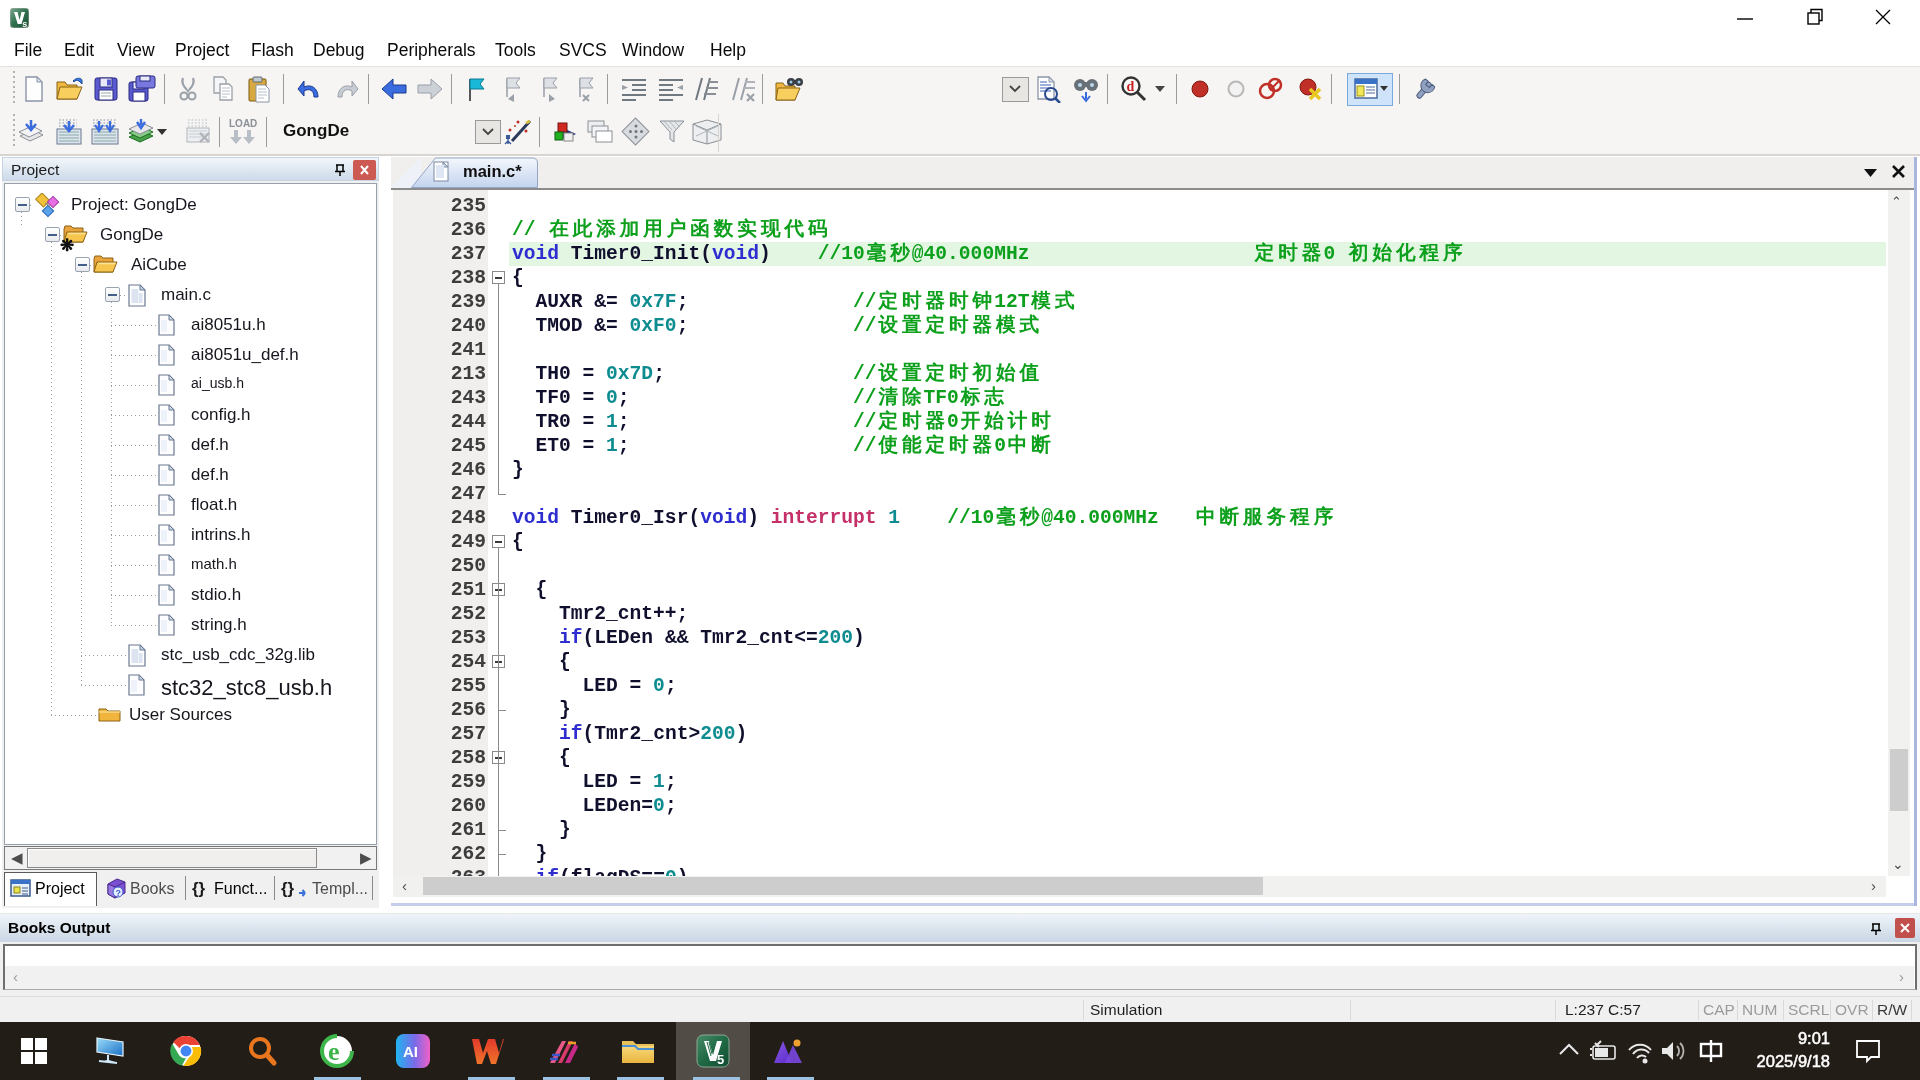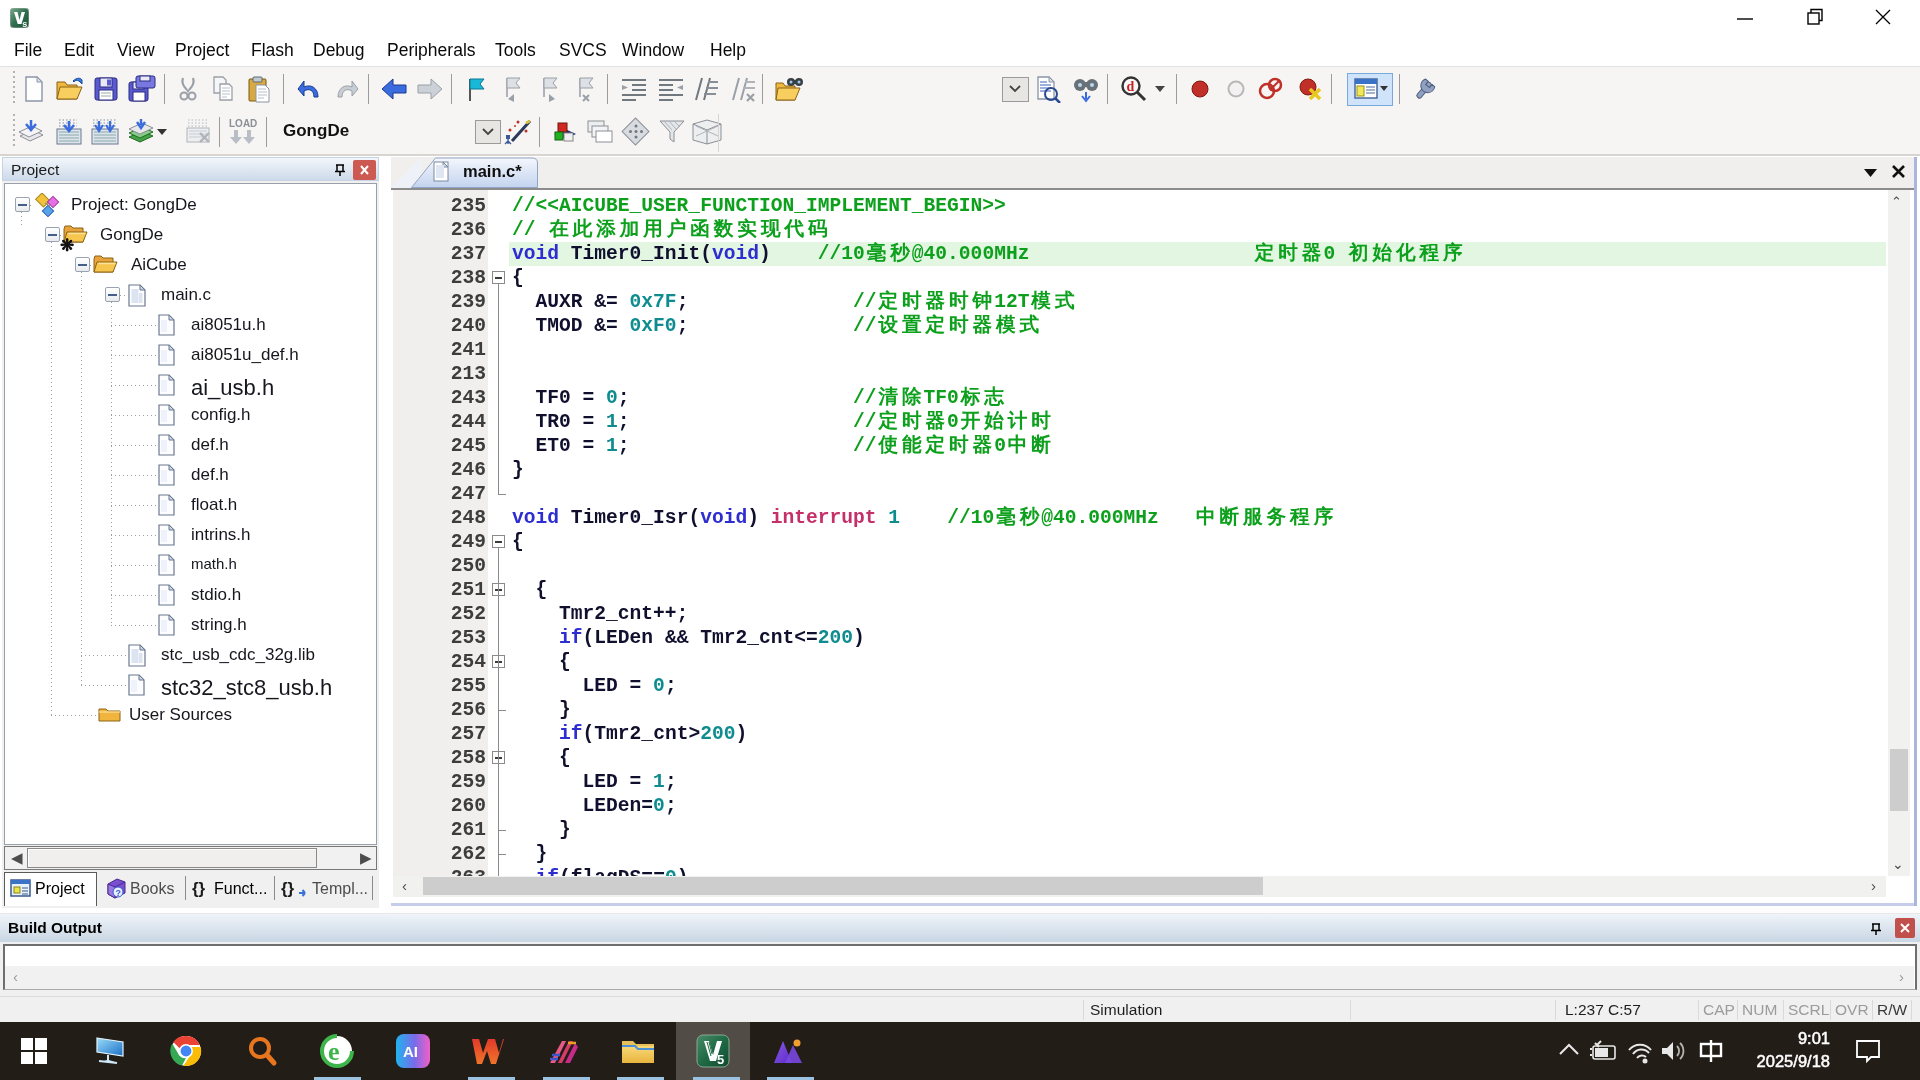--- a/index.html
+++ b/index.html
@@ -414,21 +414,21 @@
 <path d="M11 1 L11 6 L16 6 Z" fill="#ccd8e8" stroke="#6a7890" stroke-width="1"></path>
 <rect x="3" y="6" width="6" height="12" fill="#eef2fa"></rect>
 </svg>
 <div class="abs" style="left:186px;top:161px;font-size:17px;color:#16161e;white-space:nowrap">ai8051u_def.h</div>
 <div class="hguide" style="left:106px;top:201px;width:47px"></div>
 <svg class="abs" style="left:153px;top:190px" width="18" height="22" viewBox="0 0 18 22">
 <path d="M1 1 L11 1 L16 6 L16 21 L1 21 Z" fill="#fdfdff" stroke="#6a7890" stroke-width="1.2"></path>
 <path d="M11 1 L11 6 L16 6 Z" fill="#ccd8e8" stroke="#6a7890" stroke-width="1"></path>
 <rect x="3" y="6" width="6" height="12" fill="#eef2fa"></rect>
 </svg>
-<div class="abs" style="left:186px;top:191px;font-size:22px;color:#16161e;white-space:nowrap">ai_usb.h</div>
+<div class="abs" style="left:186px;top:191px;font-size:14px;color:#16161e;white-space:nowrap">ai_usb.h</div>
 <div class="hguide" style="left:106px;top:231px;width:47px"></div>
 <svg class="abs" style="left:153px;top:220px" width="18" height="22" viewBox="0 0 18 22">
 <path d="M1 1 L11 1 L16 6 L16 21 L1 21 Z" fill="#fdfdff" stroke="#6a7890" stroke-width="1.2"></path>
 <path d="M11 1 L11 6 L16 6 Z" fill="#ccd8e8" stroke="#6a7890" stroke-width="1"></path>
 <rect x="3" y="6" width="6" height="12" fill="#eef2fa"></rect>
 </svg>
 <div class="abs" style="left:186px;top:221px;font-size:17px;color:#16161e;white-space:nowrap">config.h</div>
 <div class="hguide" style="left:106px;top:261px;width:47px"></div>
 <svg class="abs" style="left:153px;top:250px" width="18" height="22" viewBox="0 0 18 22">
 <path d="M1 1 L11 1 L16 6 L16 21 L1 21 Z" fill="#fdfdff" stroke="#6a7890" stroke-width="1.2"></path>
@@ -609,26 +609,26 @@
 <div class="abs" style="left:7px;top:567px;width:7px;height:1.5px;background:#3c3c3c"></div>
 <div class="abs" style="left:10px;top:94px;width:1px;height:210px;background:#8a8a8a"></div>
 <div class="abs" style="left:10px;top:304px;width:8px;height:1px;background:#8a8a8a"></div>
 <div class="abs" style="left:10px;top:358px;width:1px;height:328px;background:#8a8a8a"></div>
 <div class="abs" style="left:10px;top:520px;width:8px;height:1px;background:#8a8a8a"></div>
 <div class="abs" style="left:10px;top:640px;width:8px;height:1px;background:#8a8a8a"></div>
 <div class="abs" style="left:10px;top:664px;width:8px;height:1px;background:#8a8a8a"></div>
       </div>
   <div id="code">
         <div class="hl237" style="top:52px"></div>
-<div class="cl" style="top:4px"><span class="c">//&lt;&lt;AICUBE_USER_FUNCTION_IMPLEMENT_BEGIN&gt;&gt;</span></div>
 <div class="cl" style="top:28px"><span class="c">// <span class="cjk">在</span><span class="cjk">此</span><span class="cjk">添</span><span class="cjk">加</span><span class="cjk">用</span><span class="cjk">户</span><span class="cjk">函</span><span class="cjk">数</span><span class="cjk">实</span><span class="cjk">现</span><span class="cjk">代</span><span class="cjk">码</span></span></div>
 <div class="cl" style="top:52px"><span class="k">void</span> Timer0_Init(<span class="k">void</span>)    <span class="c">//10<span class="cjk">毫</span><span class="cjk">秒</span>@40.000MHz</span>                   <span class="c"><span class="cjk">定</span><span class="cjk">时</span><span class="cjk">器</span>0 <span class="cjk">初</span><span class="cjk">始</span><span class="cjk">化</span><span class="cjk">程</span><span class="cjk">序</span></span></div>
 <div class="cl" style="top:76px">{</div>
 <div class="cl" style="top:100px">  AUXR &amp;= <span class="n">0x7F</span>;              <span class="c">//<span class="cjk">定</span><span class="cjk">时</span><span class="cjk">器</span><span class="cjk">时</span><span class="cjk">钟</span>12T<span class="cjk">模</span><span class="cjk">式</span></span></div>
 <div class="cl" style="top:124px">  TMOD &amp;= <span class="n">0xF0</span>;              <span class="c">//<span class="cjk">设</span><span class="cjk">置</span><span class="cjk">定</span><span class="cjk">时</span><span class="cjk">器</span><span class="cjk">模</span><span class="cjk">式</span></span></div>
+<div class="cl" style="top:172px">  TH0 = <span class="n">0x7D</span>;                <span class="c">//<span class="cjk">设</span><span class="cjk">置</span><span class="cjk">定</span><span class="cjk">时</span><span class="cjk">初</span><span class="cjk">始</span><span class="cjk">值</span></span></div>
 <div class="cl" style="top:196px">  TF0 = <span class="n">0</span>;                   <span class="c">//<span class="cjk">清</span><span class="cjk">除</span>TF0<span class="cjk">标</span><span class="cjk">志</span></span></div>
 <div class="cl" style="top:220px">  TR0 = <span class="n">1</span>;                   <span class="c">//<span class="cjk">定</span><span class="cjk">时</span><span class="cjk">器</span>0<span class="cjk">开</span><span class="cjk">始</span><span class="cjk">计</span><span class="cjk">时</span></span></div>
 <div class="cl" style="top:244px">  ET0 = <span class="n">1</span>;                   <span class="c">//<span class="cjk">使</span><span class="cjk">能</span><span class="cjk">定</span><span class="cjk">时</span><span class="cjk">器</span>0<span class="cjk">中</span><span class="cjk">断</span></span></div>
 <div class="cl" style="top:268px">}</div>
 <div class="cl" style="top:292px"></div>
 <div class="cl" style="top:316px"><span class="k">void</span> Timer0_Isr(<span class="k">void</span>) <span class="ik">interrupt</span> <span class="n">1</span>    <span class="c">//10<span class="cjk">毫</span><span class="cjk">秒</span>@40.000MHz</span>   <span class="c"><span class="cjk">中</span><span class="cjk">断</span><span class="cjk">服</span><span class="cjk">务</span><span class="cjk">程</span><span class="cjk">序</span></span></div>
 <div class="cl" style="top:340px">{</div>
 <div class="cl" style="top:388px">  {</div>
 <div class="cl" style="top:412px">    Tmr2_cnt++;</div>
 <div class="cl" style="top:436px">    <span class="k">if</span>(LEDen &amp;&amp; Tmr2_cnt&lt;=<span class="n">200</span>)</div>
@@ -654,21 +654,21 @@
         <div class="abs" style="left:1478px;top:1px;color:#4d4d4d;font-size:15px">›</div>
       </div>
  </div>
  <div class="abs" style="left:0;top:740px;width:1524px;height:6px;background:#fff"></div>
  <div class="abs" style="left:0;top:746px;width:1524px;height:3px;background:#c6cdea"></div>
 </div>
 <div class="abs" style="left:385px;top:906px;width:1535px;height:7px;background:#fdfdfd"></div>
 <div class="abs" style="left:1914px;top:157px;width:3px;height:749px;background:#aab6de"></div>
 <div id="bout">
  <div id="bouthdr">
-      <span>Build Output</span>
+      <span>Books Output</span>
   <svg class="abs" style="left:1869px;top:7px" width="16" height="16">
         <path d="M3 3 H11 M4 3 V9 M10 3 V9 M2 9.5 H12 M7 9.5 V14" stroke="#000" stroke-width="1.5" fill="none"></path>
       </svg>
   <div class="abs" style="left:1895px;top:4px;width:20px;height:20px;background:#c1504c;border-radius:2px"><svg width="20" height="20">
           <path d="M6 6 L14 14 M14 6 L6 14" stroke="#fff" stroke-width="2"></path>
         </svg></div>
  </div>
  <div id="boutbox">
    <div id="boutsb">
      <div class="abs" style="left:8px;top:2px;color:#9a9a9a;font-size:15px">‹</div>

